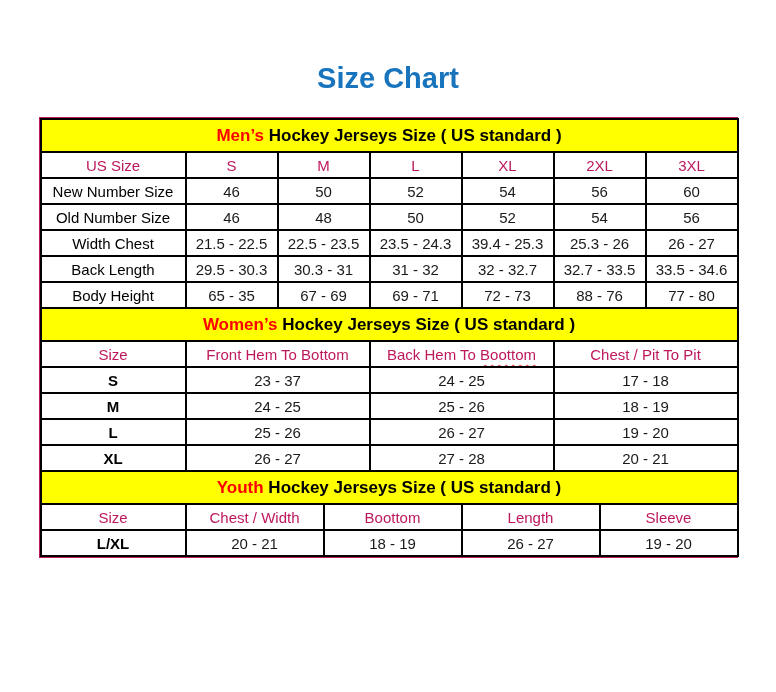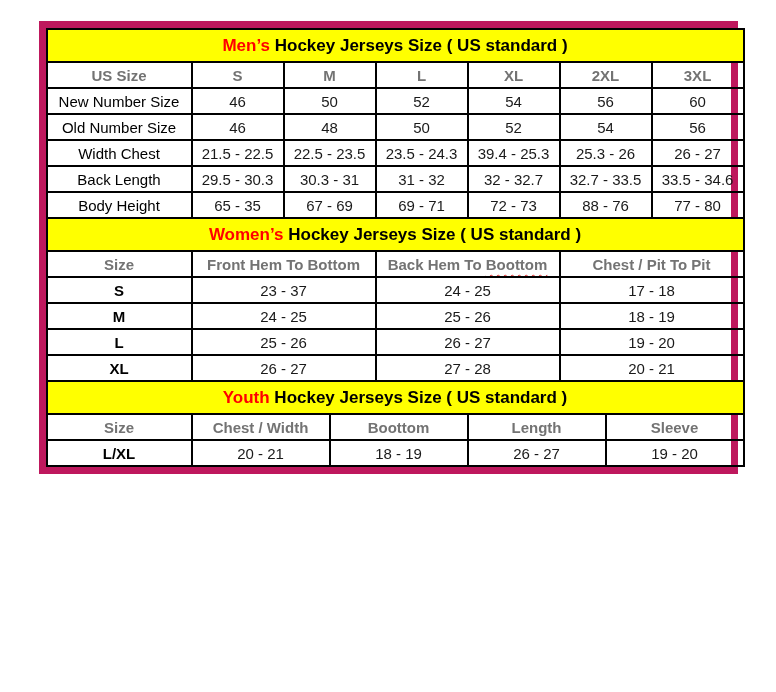--- a/index.html
+++ b/index.html
@@ -17,21 +17,21 @@
     text-align: center;
     font-size: 29px;
     font-weight: bold;
     color: #1874bc;
     letter-spacing: 0px;
     line-height: 1.25;
   }
   .tables {
     width: 699px;
     margin: 21px auto 8px auto;
-    border: 7px solid #be185d;
+    border: 1px solid #be185d;
   }
   table {
     border-collapse: collapse;
     table-layout: fixed;
     width: 697px;
   }
   table + table { margin-top: -2px; }
   td {
     border: 2px solid #000;
     text-align: center;
@@ -43,41 +43,42 @@
     white-space: nowrap;
   }
   tr.section-hdr td {
     background: #ffff00;
     font-weight: bold;
     font-size: 17px;
     color: #000000;
     height: 33px;
   }
   tr.section-hdr .hl { color: #ff0000; }
-  tr.colhdr td { font-weight: bold; color: #737373; }
+  tr.colhdr td { font-weight: normal; color: #be185d; }
   td.rowlabel { color: #000000; }
   td.blabel { font-weight: bold; color: #000000; }
   .misspelled {
     text-decoration: underline;
     text-decoration-style: wavy;
     text-decoration-color: #e03030;
     text-decoration-thickness: 1px;
     text-underline-offset: 4px;
   }
   
   col.c-label { width: 145px; }
   col.c-men   { width: 92px;  }
   col.c-wom   { width: 184px; }
   col.c-yth   { width: 138px; }
 </style>
 </head>
 <body>
 
 <div class="page">
 
+  <h1 class="title">Size Chart</h1>
 
   <div class="tables">
 
     <table>
       <colgroup>
         <col class="c-label">
           <col class="c-men">
           <col class="c-men">
           <col class="c-men">
         <col class="c-men">

